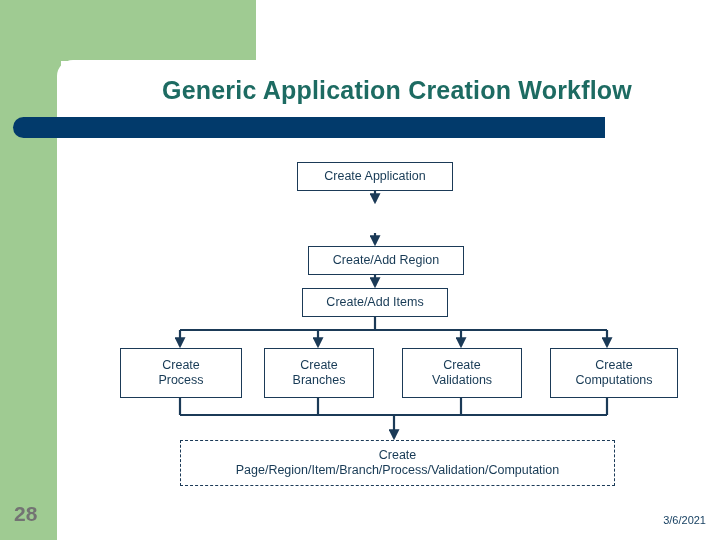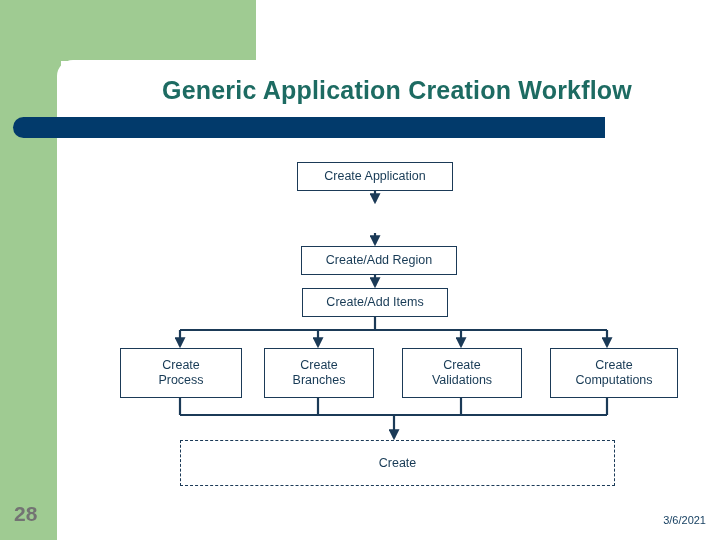--- a/index.html
+++ b/index.html
@@ -173,21 +173,21 @@
       <line x1="394" y1="415" x2="394" y2="438" marker-end="url(#arrow)"></line>
     </g>
   </svg>
 
   <div id="chart">
       <div class="node" style="left: 297px; top: 162px; width: 156px; height: 29px;">
         <div>
           <span class="lbl">Create Application</span>
         </div>
       </div>
-      <div class="node" style="left: 301px; top: 246px; width: 156px; height: 29px;">
+      <div class="node" style="left: 308px; top: 246px; width: 156px; height: 29px;">
         <div>
           <span class="lbl">Create/Add Region</span>
         </div>
       </div>
       <div class="node" style="left: 302px; top: 288px; width: 146px; height: 29px; text-align: center;">
         <div>
           <span class="lbl">Create/Add Items</span>
         </div>
       </div>
       <div class="node" style="left: 120px; top: 348px; width: 122px; height: 50px;">
@@ -210,20 +210,21 @@
       </div>
       <div class="node" style="left: 550px; top: 348px; width: 128px; height: 50px;">
         <div>
           <span class="lbl">Create</span>
           <span class="lbl">Computations</span>
         </div>
       </div>
       <div class="node dashed" style="left: 180px; top: 440px; width: 435px; height: 46px;">
         <div>
           <span class="lbl">Create</span>
+          <span class="lbl">Page/Region/Item/Branch/Process/Validation/Computation</span>
         </div>
       </div>
     </div>
 
   <div class="page-number">28</div>
   <div class="slide-date">3/6/2021</div>
 
 </div>
 
 </body></html>

